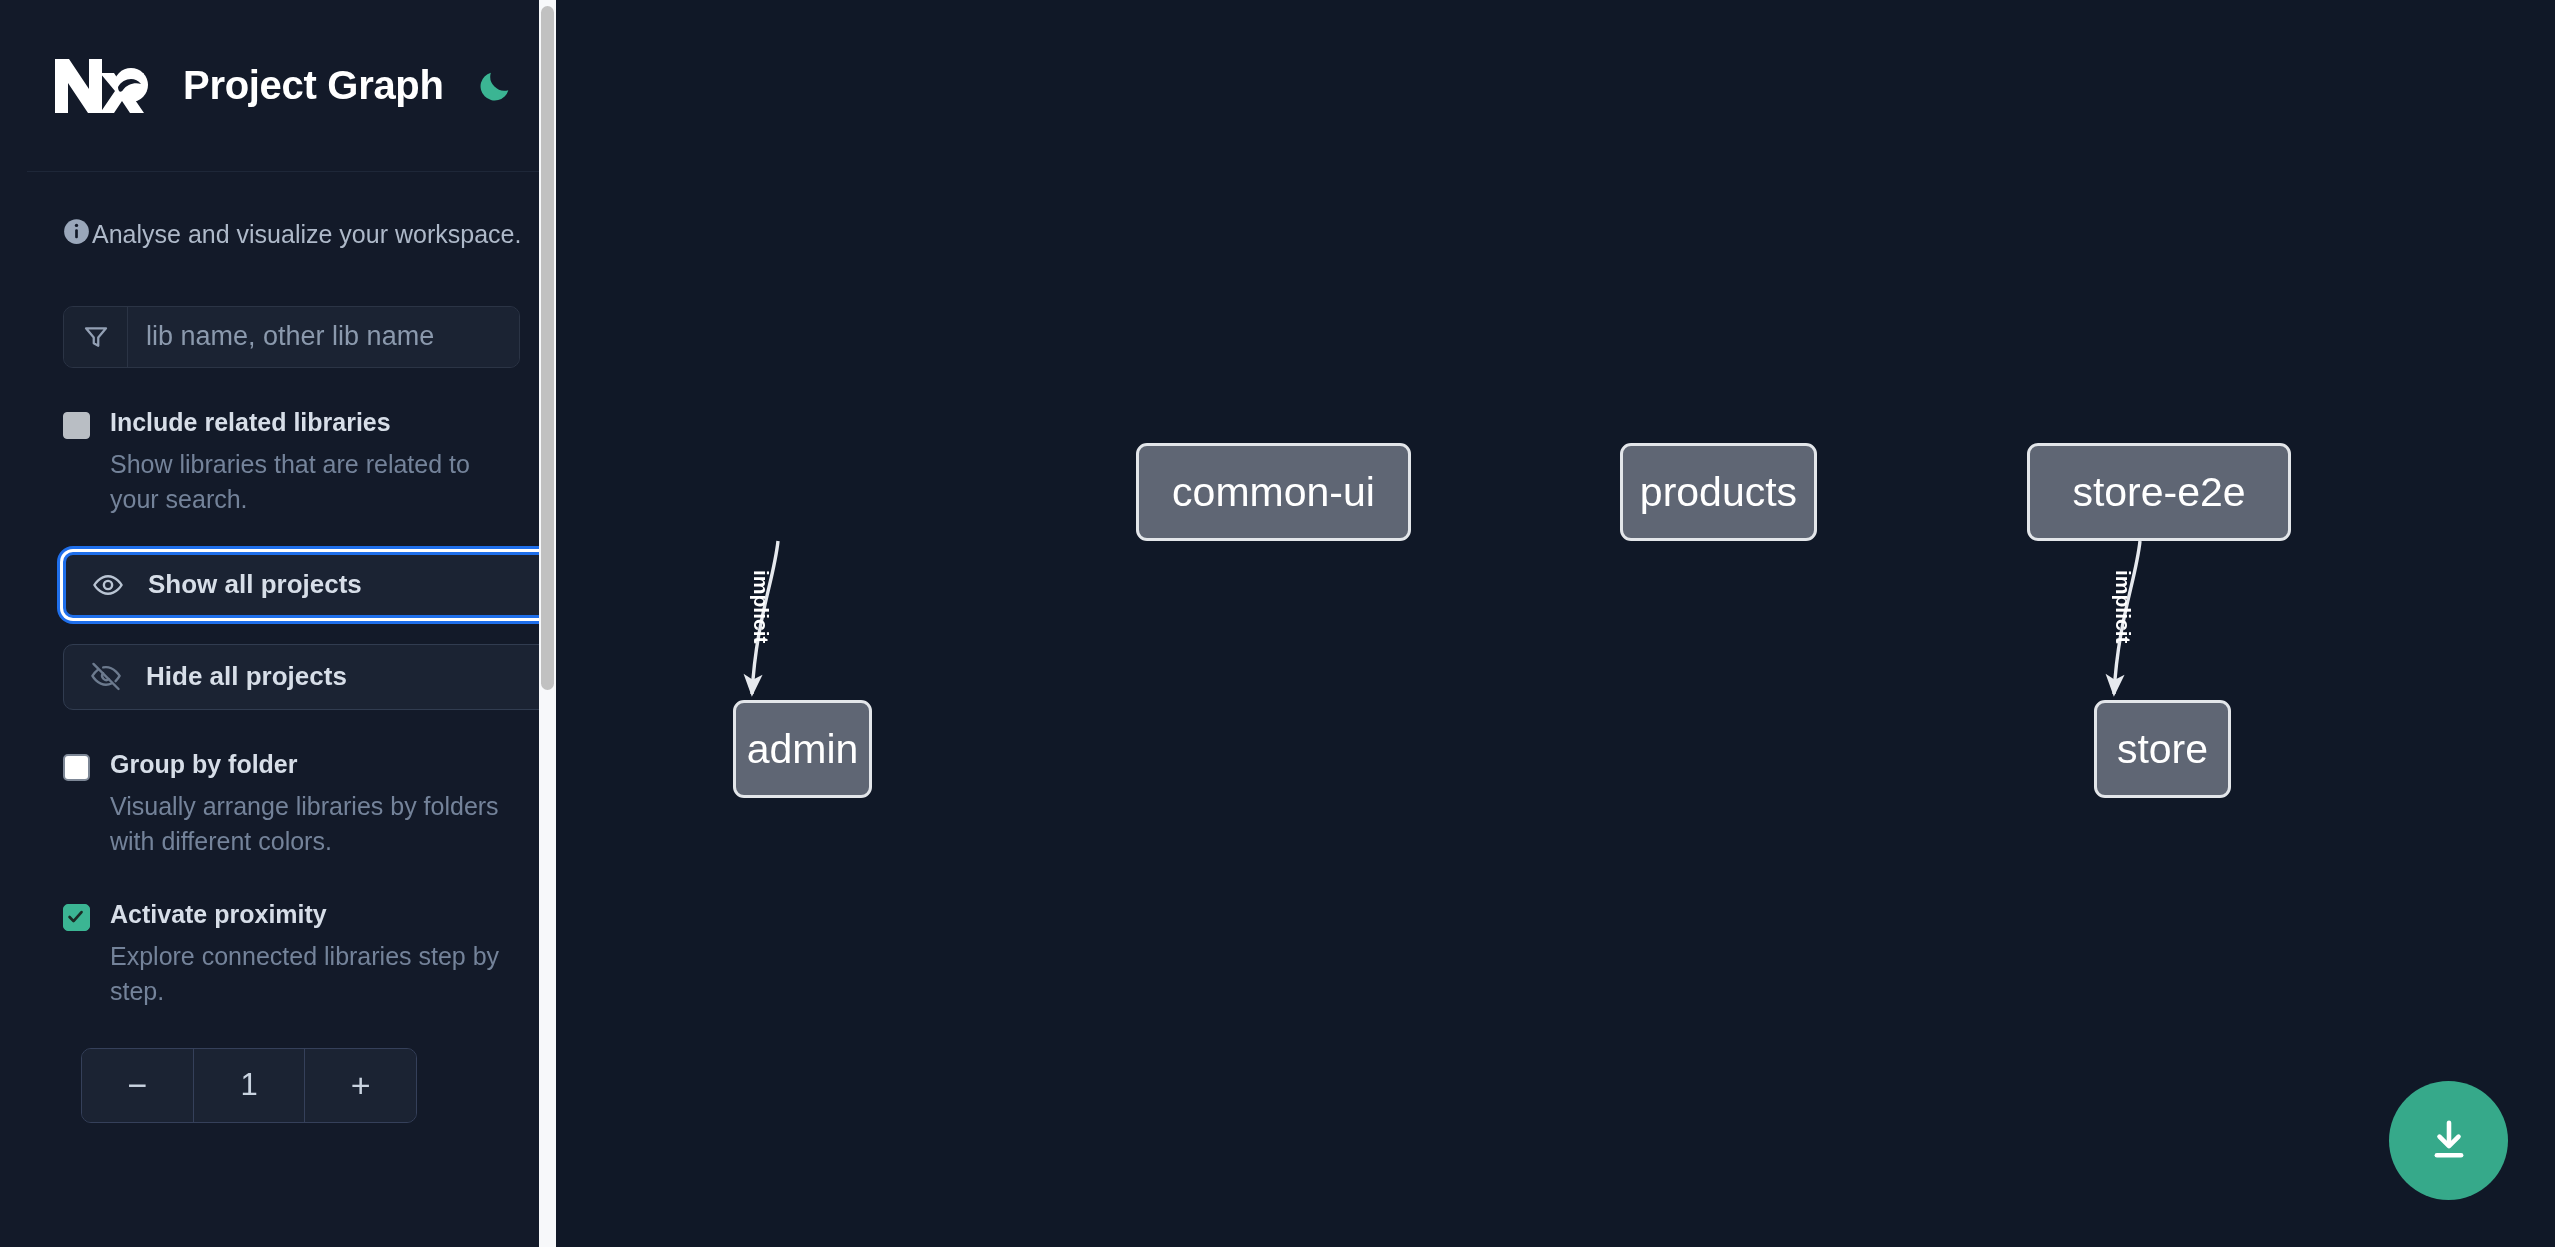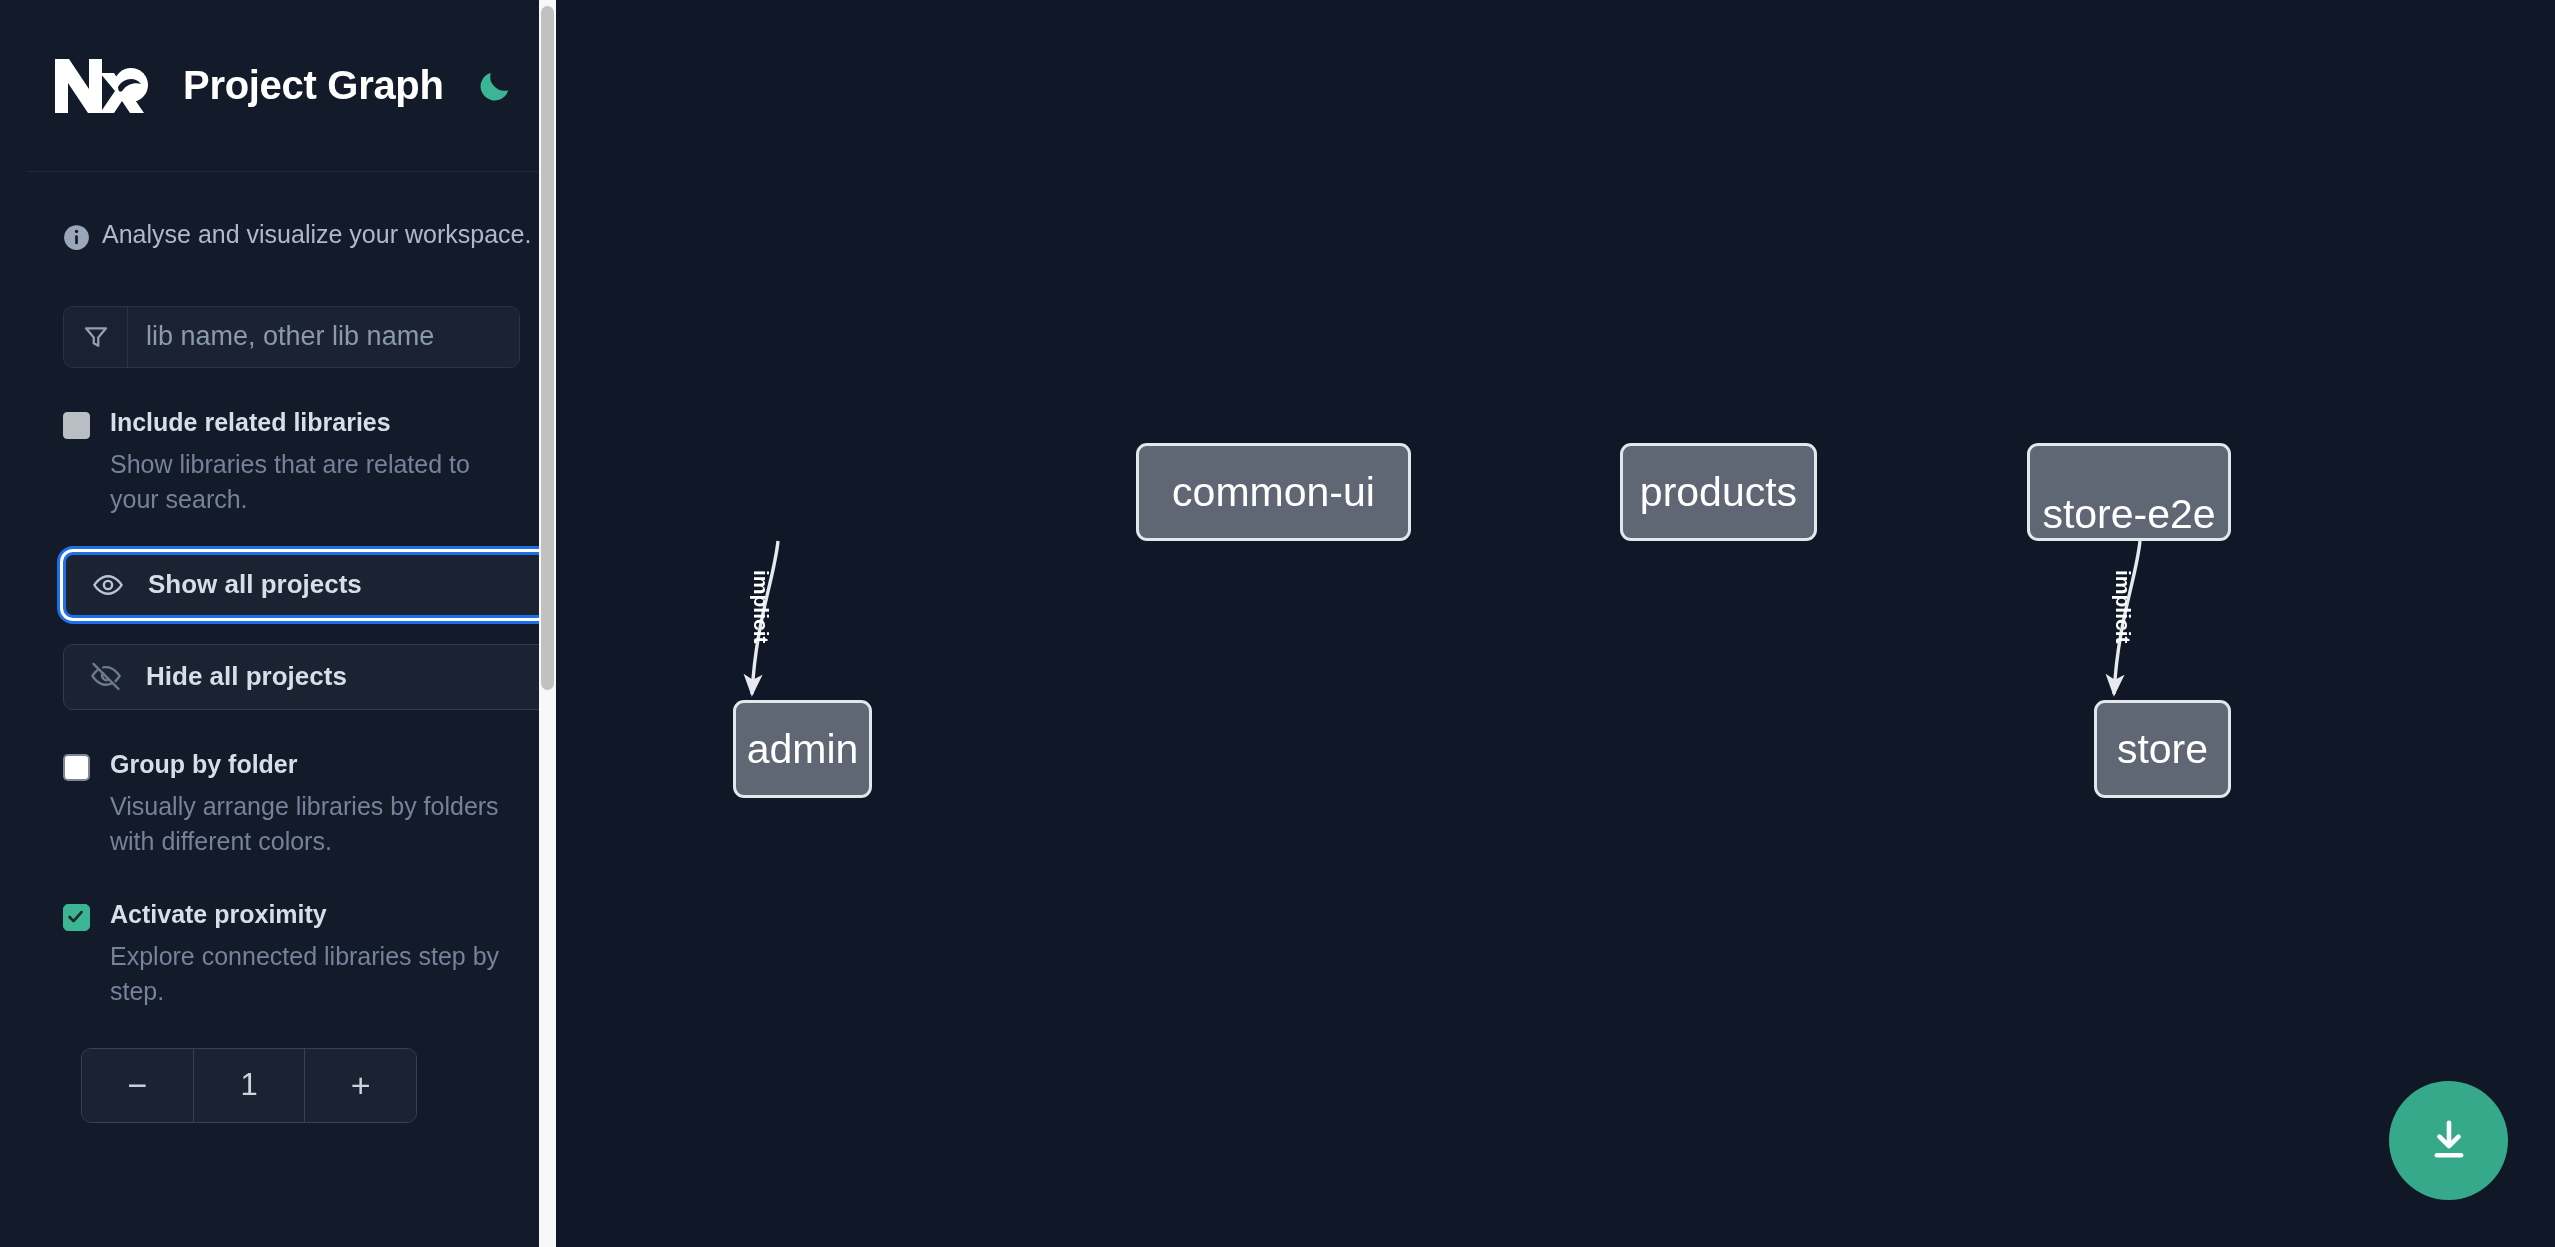--- a/index.html
+++ b/index.html
@@ -68,22 +68,22 @@
     background: transparent;
     border: none;
   }
 
   .sidebar-body {
     padding: 0 36px;
   }
 
   .tagline {
     display: flex;
-    align-items: flex-end;
-    gap: 12px;
+    align-items: flex-start;
+    gap: 2px;
     padding-top: 46px;
     padding-bottom: 10px;
   }
 
   .info-icon {
     width: 27px;
     height: 27px;
     flex: 0 0 27px;
   }
 
@@ -426,21 +426,21 @@
 
 
     <div class="node" style="left:580px;  top:443px;  width:275px; height:98px;">
       <span>common-ui</span>
     </div>
 
     <div class="node" style="left:1064px; top:443px; width:197px; height:98px;">
       <span>products</span>
     </div>
 
-    <div class="node" style="left:1471px; top:443px; width:204px; height:98px;align-items:flex-end;">
+    <div class="node" style="left:1471px; top:443px; width:264px; height:98px;">
       <span>store-e2e</span>
     </div>
 
     <div class="node" style="left:177px;  top:700px; width:139px; height:98px;">
       <span>admin</span>
     </div>
 
     <div class="node" style="left:1538px; top:700px; width:137px; height:98px;">
       <span>store</span>
     </div>

